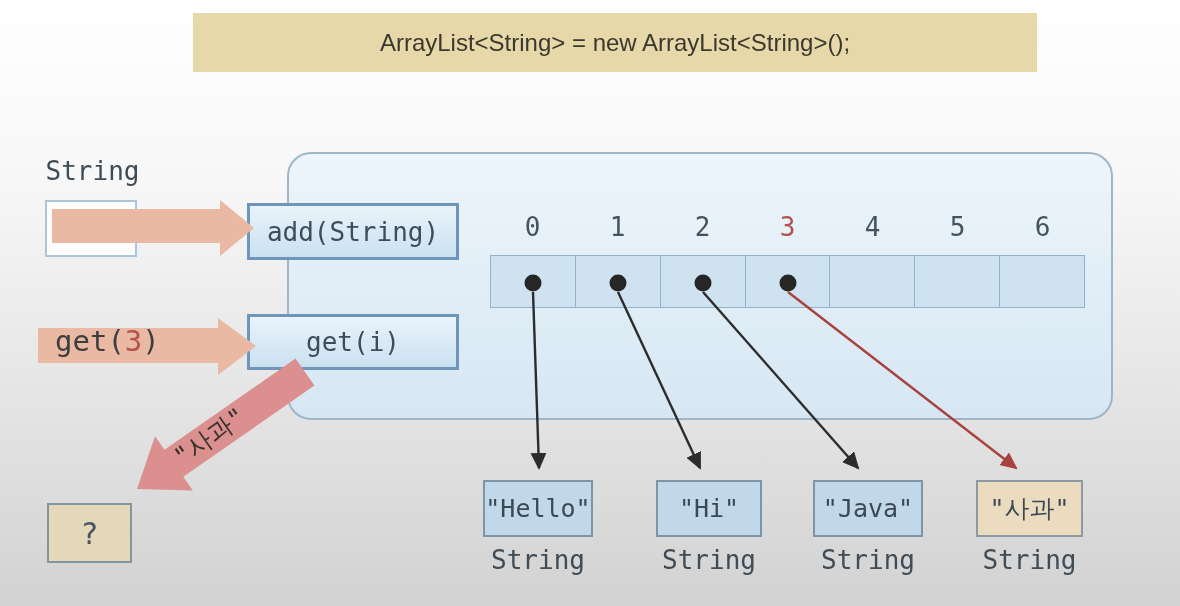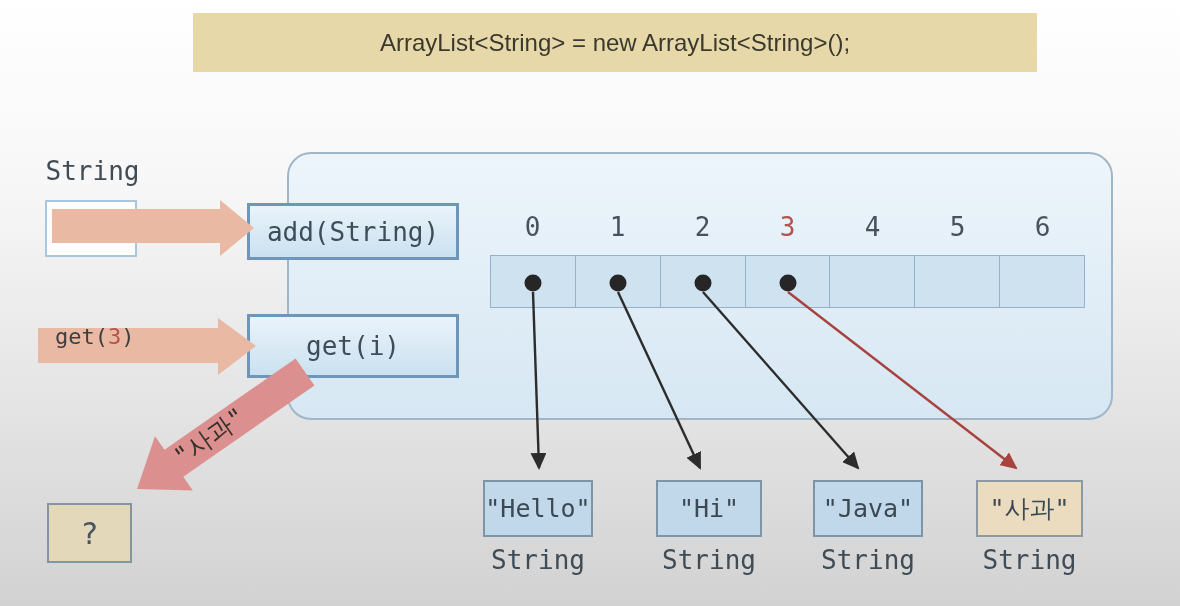--- a/index.html
+++ b/index.html
@@ -29,21 +29,21 @@
   }
   
   .method-box {
     position:absolute; left:247px; width:212px;
     background:linear-gradient(180deg,#e9f3fa,#cbe1f0);
     border:3px solid #6e96ba;
     display:flex; align-items:center; justify-content:center;
     font-size:26px; color:#3d4d5c; z-index:1;
   }
   .method-add { top:203px; height:57px; }
-  .method-get { top:314px; height:64px; }
+  .method-get { top:314px; height:56px; }
   
   .indices-row {
     position:absolute; left:490px; top:212px; width:595px; display:flex; z-index:1;
   }
   .indices-row span { flex:1; text-align:center; font-size:26px; color:#46525e; }
   .indices-row span.highlight { color:#b5524d; }
   
   .cells-row {
     position:absolute; left:490px; top:255px; width:595px; height:53px;
     display:flex; z-index:1;
@@ -78,21 +78,21 @@
     font-size:26px; color:#3f4b55; z-index:1;
   }
   .apple-box {
     position:absolute; left:45px; top:200px; width:92px; height:57px;
     background:#fdfdfd; border:2px solid #abc6db; z-index:1;
     display:flex; align-items:center; justify-content:center;
   }
   .apple-box span { position:relative; z-index:3; font-size:25px; color:#473f35; }
   .get-call {
     position:absolute; left:55px; top:324px; z-index:3;
-    font-size:22px; color:#3e3e3e; white-space:nowrap;
+    font-size:29px; color:#3e3e3e; white-space:nowrap;
   }
   .get-call .red-index { color:#b5524d; }
   .question-box {
     position:absolute; left:47px; top:503px; width:85px; height:60px;
     background:#e4d8bb; border:2px solid #8495a2; z-index:1;
     display:flex; align-items:center; justify-content:center;
     font-size:30px; color:#49545e;
   }
   .returned-value {
     position:absolute; left:145px; top:418px; width:130px; height:38px;

